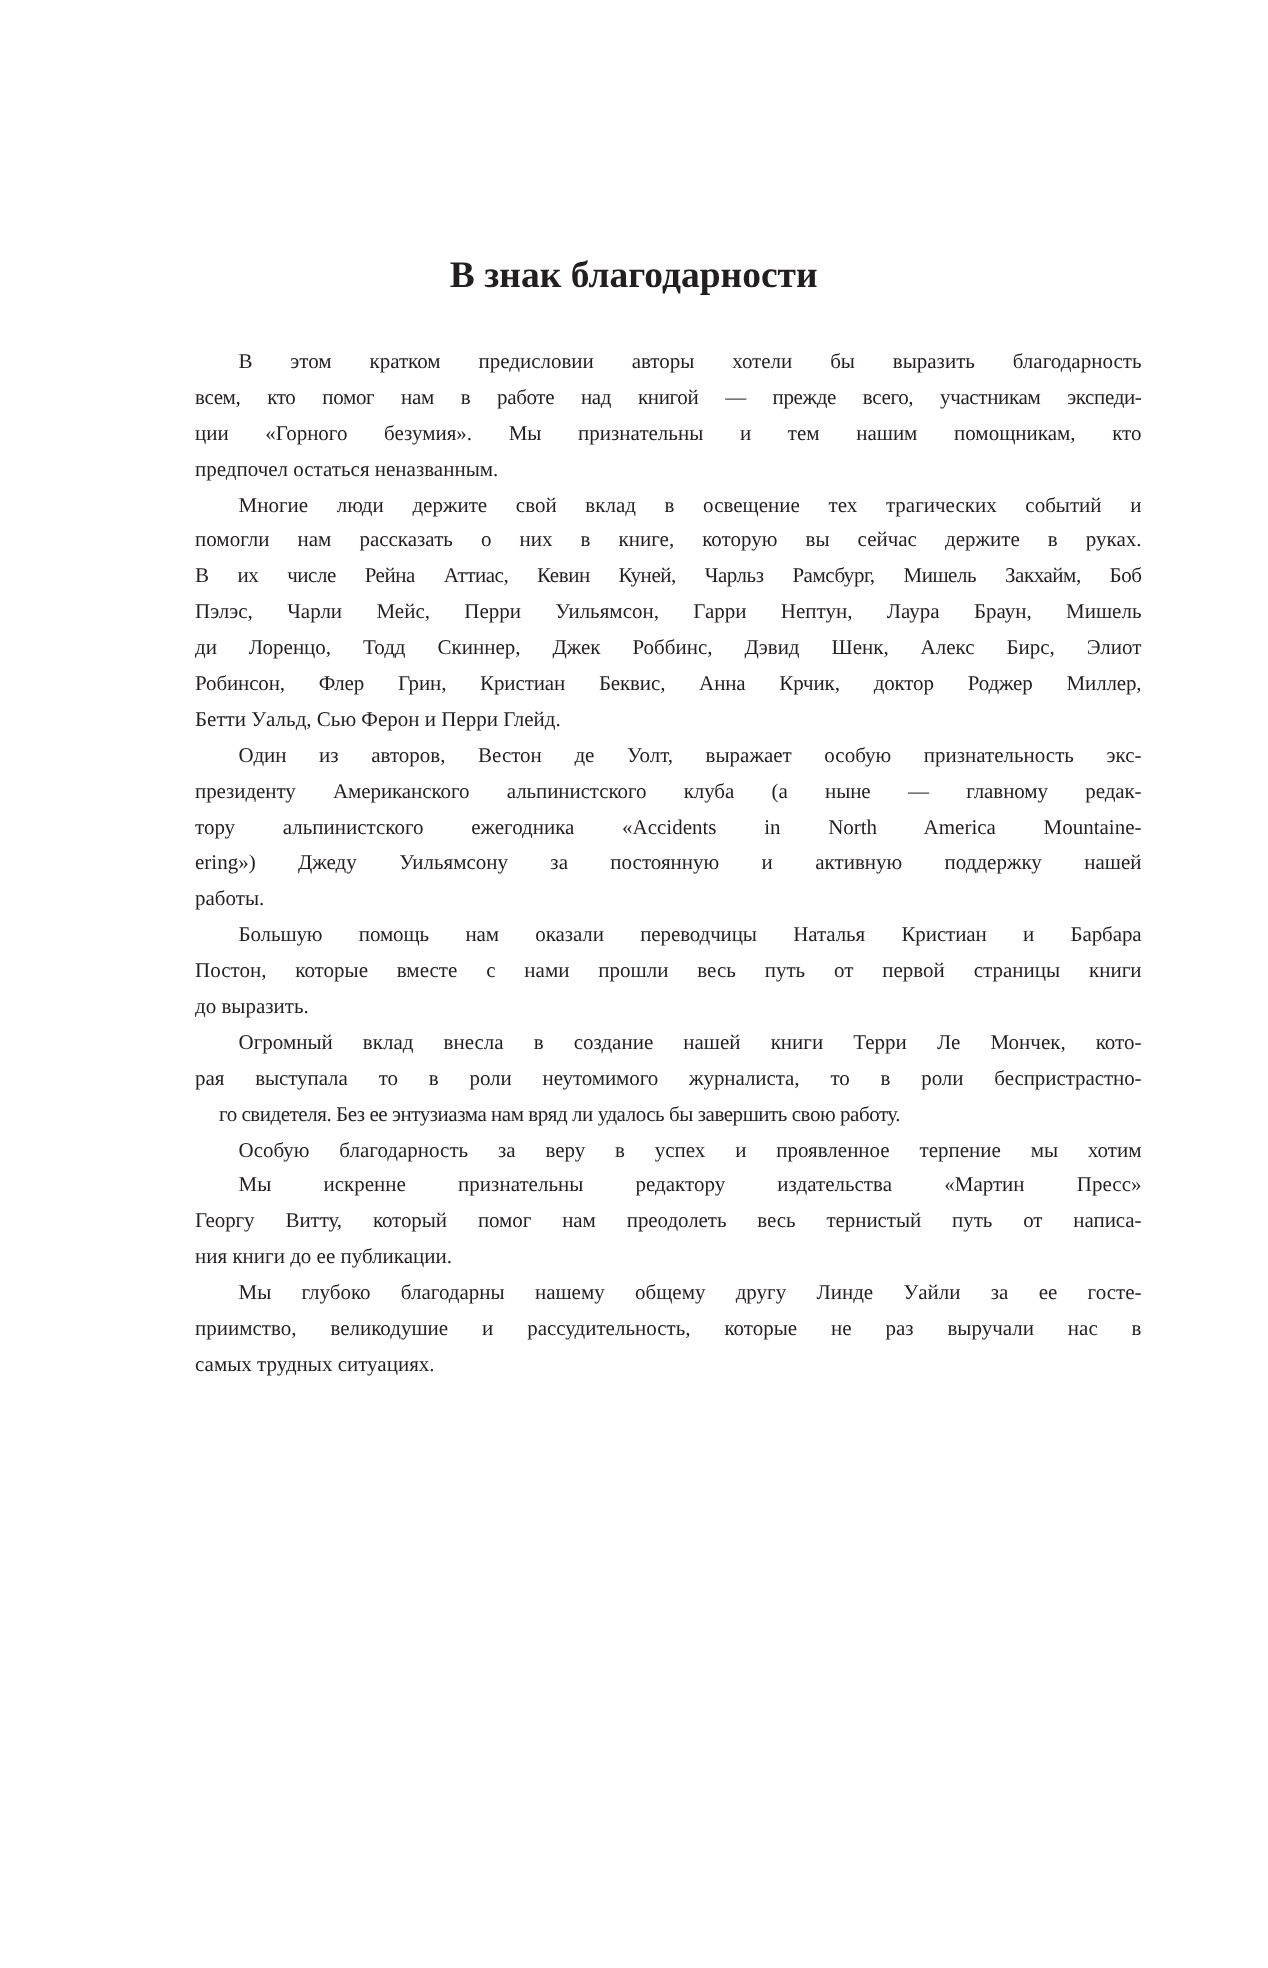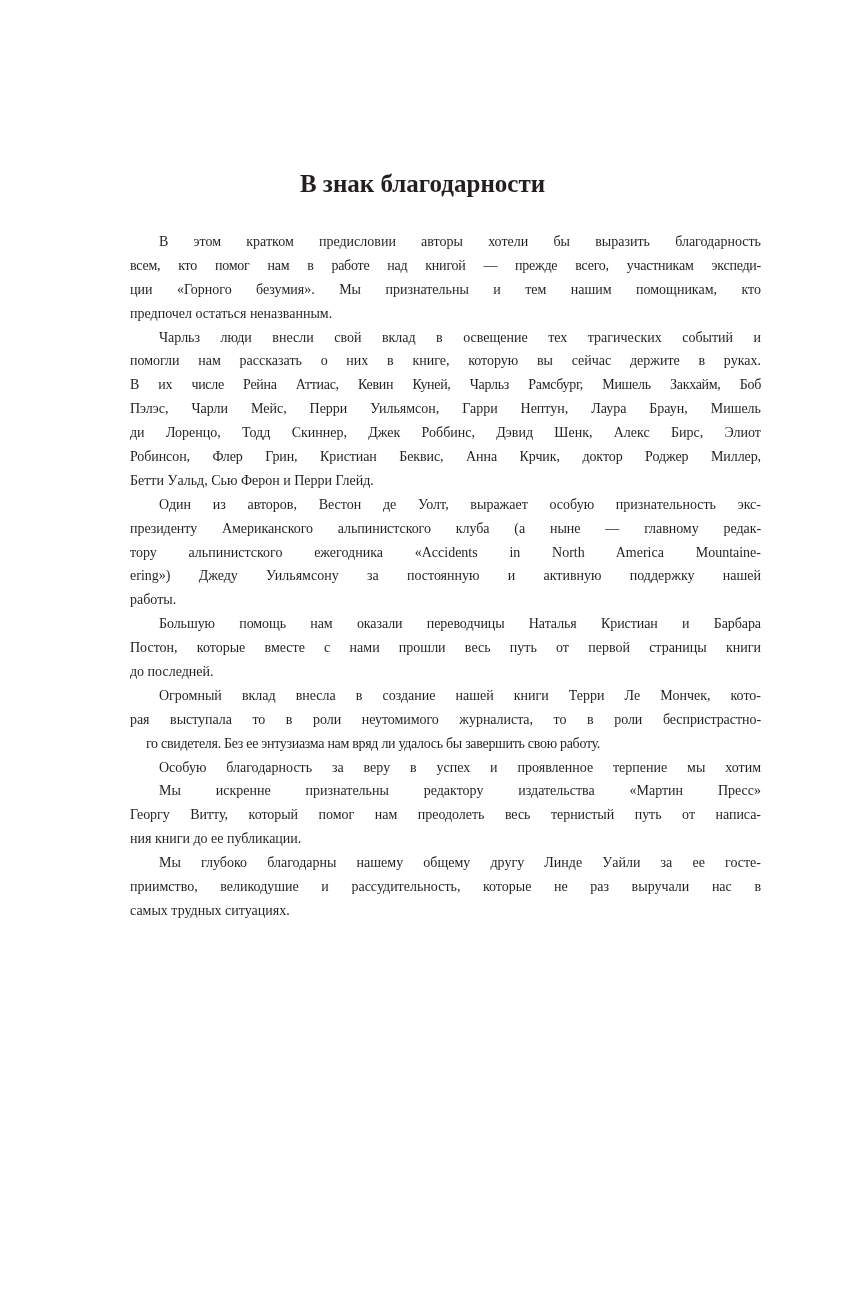--- a/index.html
+++ b/index.html
@@ -28,39 +28,39 @@
 <div class="page">
   <h1 class="title">В знак благодарности</h1>
   <div class="body" id="body">
       <div>
         <span class="line indent">В этом кратком предисловии авторы хотели бы выразить благодарность</span>
         <span class="line" style="letter-spacing: -0.238958px;">всем, кто помог нам в работе над книгой — прежде всего, участникам экспеди-</span>
         <span class="line">ции «Горного безумия». Мы признательны и тем нашим помощникам, кто</span>
         <span class="line last">предпочел остаться неназванным.</span>
       </div>
       <div>
-        <span class="line indent">Чарльз люди внесли свой вклад в освещение тех трагических событий и</span>
+        <span class="line indent">Многие люди держите свой вклад в освещение тех трагических событий и</span>
         <span class="line">помогли нам рассказать о них в книге, которую вы сейчас держите в руках.</span>
         <span class="line" style="letter-spacing: -0.304899px;">В их числе Рейна Аттиас, Кевин Куней, Чарльз Рамсбург, Мишель Закхайм, Боб</span>
         <span class="line">Пэлэс, Чарли Мейс, Перри Уильямсон, Гарри Нептун, Лаура Браун, Мишель</span>
         <span class="line">ди Лоренцо, Тодд Скиннер, Джек Роббинс, Дэвид Шенк, Алекс Бирс, Элиот</span>
         <span class="line" style="letter-spacing: -0.0895687px;">Робинсон, Флер Грин, Кристиан Беквис, Анна Крчик, доктор Роджер Миллер,</span>
         <span class="line last">Бетти Уальд, Сью Ферон и Перри Глейд.</span>
       </div>
       <div>
         <span class="line indent">Один из авторов, Вестон де Уолт, выражает особую признательность экс-</span>
         <span class="line" style="letter-spacing: -0.0576585px;">президенту Американского альпинистского клуба (а ныне — главному редак-</span>
         <span class="line">тору альпинистского ежегодника «Accidents in North America Mountaine-</span>
         <span class="line">ering») Джеду Уильямсону за постоянную и активную поддержку нашей</span>
         <span class="line last">работы.</span>
       </div>
       <div>
         <span class="line indent" style="letter-spacing: -0.0738636px;">Большую помощь нам оказали переводчицы Наталья Кристиан и Барбара</span>
         <span class="line">Постон, которые вместе с нами прошли весь путь от первой страницы книги</span>
-        <span class="line last">до последней.</span>
+        <span class="line last">до выразить.</span>
       </div>
       <div>
         <span class="line indent">Огромный вклад внесла в создание нашей книги Терри Ле Мончек, кото-</span>
         <span class="line" style="letter-spacing: -0.0535103px;">рая выступала то в роли неутомимого журналиста, то в роли беспристрастно-</span>
         <span class="line last" style="letter-spacing: -0.305398px; margin-left: 16px;">го свидетеля. Без ее энтузиазма нам вряд ли удалось бы завершить свою работу.</span>
       </div>
       <div>
         <span class="line indent">Особую благодарность за веру в успех и проявленное терпение мы хотим</span>
       </div>
       <div>

